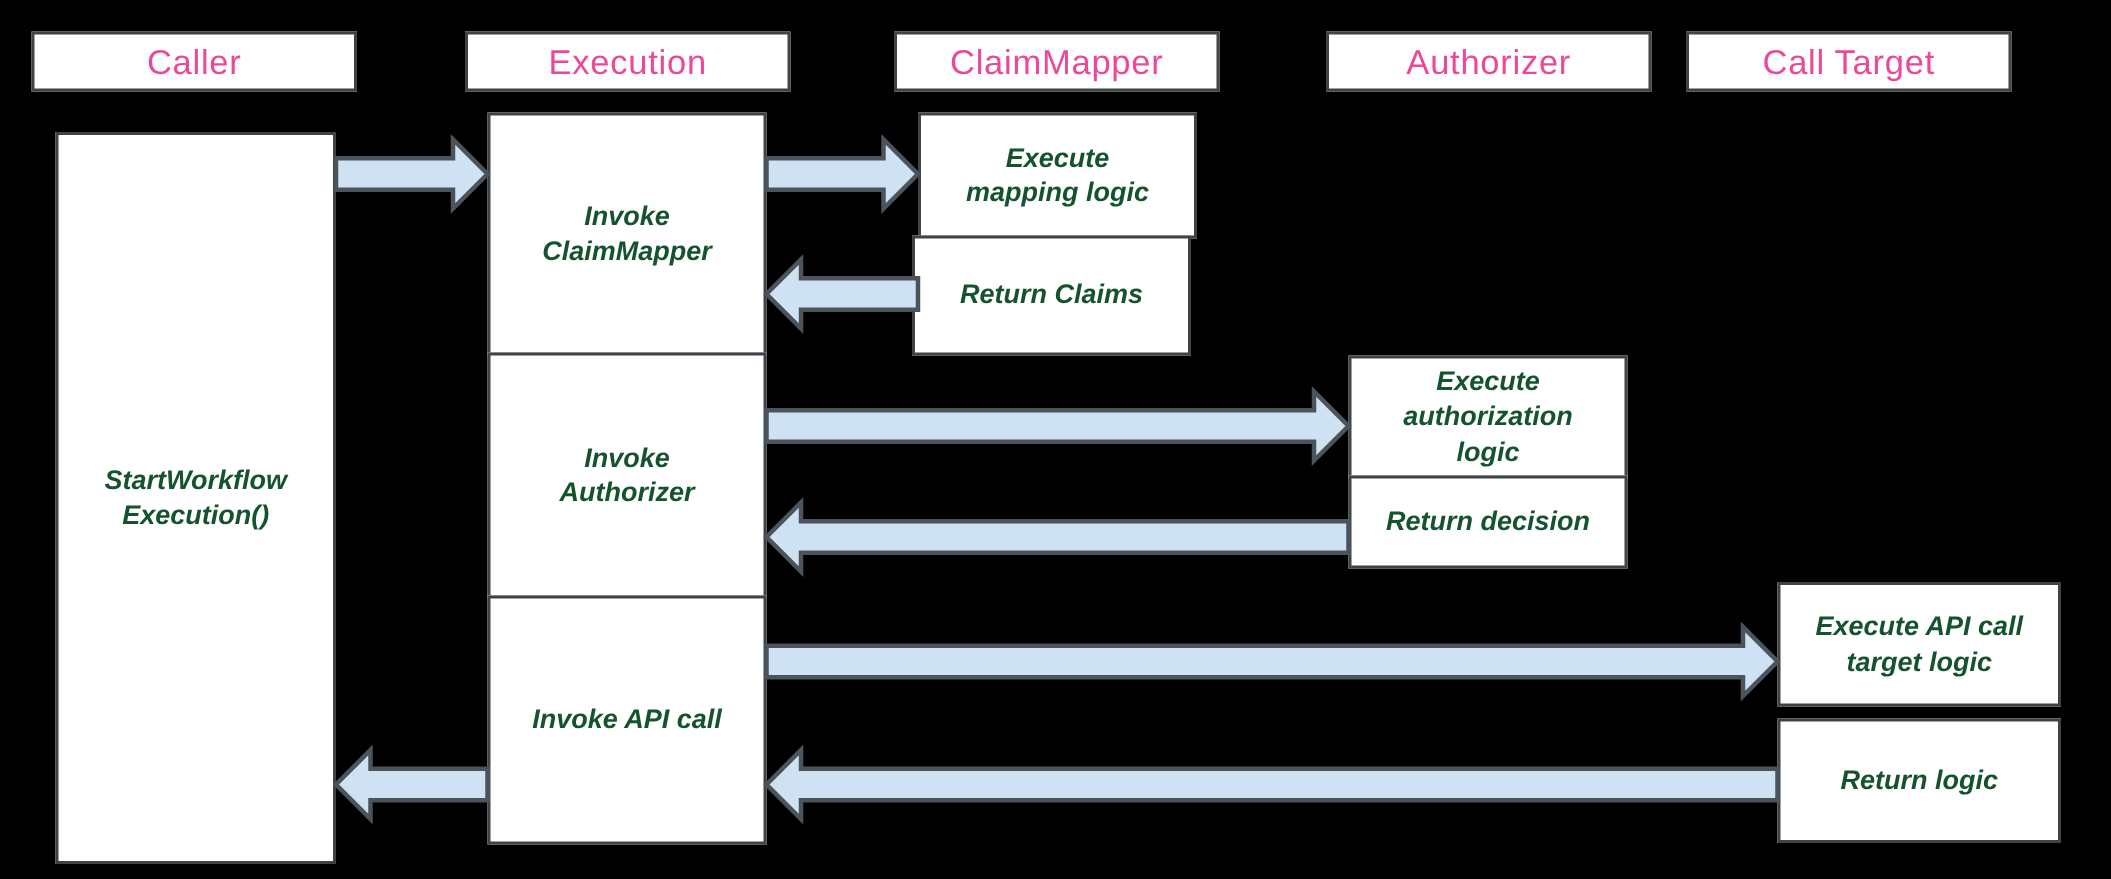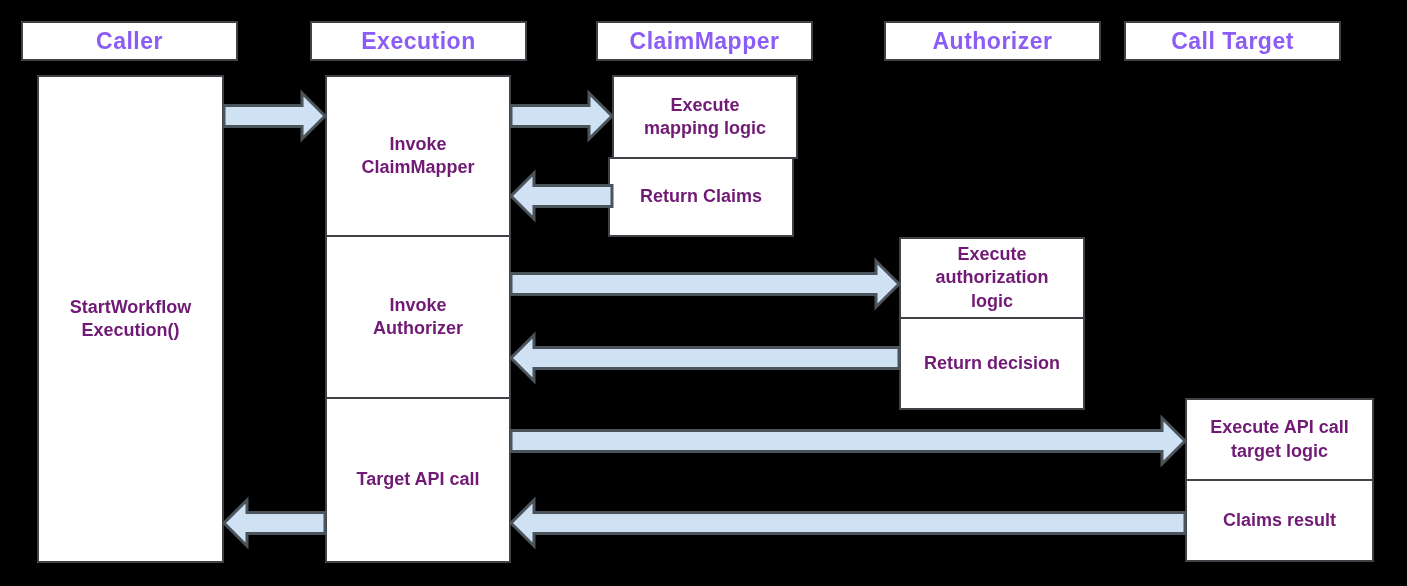--- a/index.html
+++ b/index.html
@@ -16,96 +16,97 @@
     top: 21px;
     width: 217px;
     height: 40px;
     background: #ffffff;
     border: 2px solid #3f4347;
     box-sizing: border-box;
     display: flex;
     align-items: center;
     justify-content: center;
     font-size: 23px;
-    font-weight: 700;
+    font-weight: 400;
     letter-spacing: 0.5px;
-    color: #8b5cf6;
+    color: #ec4899;
   }
   .step-box {
     position: absolute;
     background: #ffffff;
     border: 2px solid #3f4347;
     box-sizing: border-box;
     display: flex;
     align-items: center;
     justify-content: center;
     text-align: center;
   }
   .box-label {
     font-size: 18px;
     font-weight: 700;
     line-height: 1.28;
-    color: #701a75;
+    color: #14532d;
     white-space: pre-line;
     padding: 0 6px;
+    font-style: italic;
   }
   .arrow { position: absolute; line-height: 0; }
   .arrow svg { overflow: visible; display: block; }
 </style>
 </head>
 <body>
 
 <div class="canvas">
 
   <div class="lane-header" style="left:21px">Caller</div>
   <div class="lane-header" style="left:310px">Execution</div>
   <div class="lane-header" style="left:596px">ClaimMapper</div>
   <div class="lane-header" style="left:884px">Authorizer</div>
   <div class="lane-header" style="left:1124px">Call Target</div>
 
-  <div class="step-box" style="left:37px; top:75px; width:187px; height:488px">
+  <div class="step-box" style="left:37px; top:88px; width:187px; height:488px">
     <span class="box-label">StartWorkflow
 Execution()</span>
   </div>
 
   <div class="step-box" style="left:325px; top:75px; width:186px; height:162px">
     <span class="box-label">Invoke
 ClaimMapper</span>
   </div>
   <div class="step-box" style="left:325px; top:235px; width:186px; height:164px">
     <span class="box-label">Invoke
 Authorizer</span>
   </div>
   <div class="step-box" style="left:325px; top:397px; width:186px; height:166px">
-    <span class="box-label">Target API call</span>
+    <span class="box-label">Invoke API call</span>
   </div>
 
   <div class="step-box" style="left:612px; top:75px; width:186px; height:84px">
     <span class="box-label">Execute
 mapping logic</span>
   </div>
   <div class="step-box" style="left:608px; top:157px; width:186px; height:80px">
     <span class="box-label">Return Claims</span>
   </div>
 
   <div class="step-box" style="left:899px; top:237px; width:186px; height:82px">
     <span class="box-label">Execute
 authorization
 logic</span>
   </div>
-  <div class="step-box" style="left:899px; top:317px; width:186px; height:93px">
+  <div class="step-box" style="left:899px; top:317px; width:186px; height:62px">
     <span class="box-label">Return decision</span>
   </div>
 
-  <div class="step-box" style="left:1185px; top:398px; width:189px; height:83px">
+  <div class="step-box" style="left:1185px; top:388px; width:189px; height:83px">
     <span class="box-label">Execute API call
 target logic</span>
   </div>
   <div class="step-box" style="left:1185px; top:479px; width:189px; height:83px">
-    <span class="box-label">Claims result</span>
+    <span class="box-label">Return logic</span>
   </div>
 
   <div class="arrow" style="left: 224px; top: 93px;">
       <svg width="101" height="46">
         <polygon points="0,12.5 78,12.5 78,0 101,23 78,46 78,33.5 0,33.5" fill="#cfe2f3" stroke="#4b535b" stroke-width="3" stroke-linejoin="miter"></polygon>
       </svg>
     </div>
   <div class="arrow" style="left: 511px; top: 93px;">
       <svg width="101" height="46">
         <polygon points="0,12.5 78,12.5 78,0 101,23 78,46 78,33.5 0,33.5" fill="#cfe2f3" stroke="#4b535b" stroke-width="3" stroke-linejoin="miter"></polygon>

